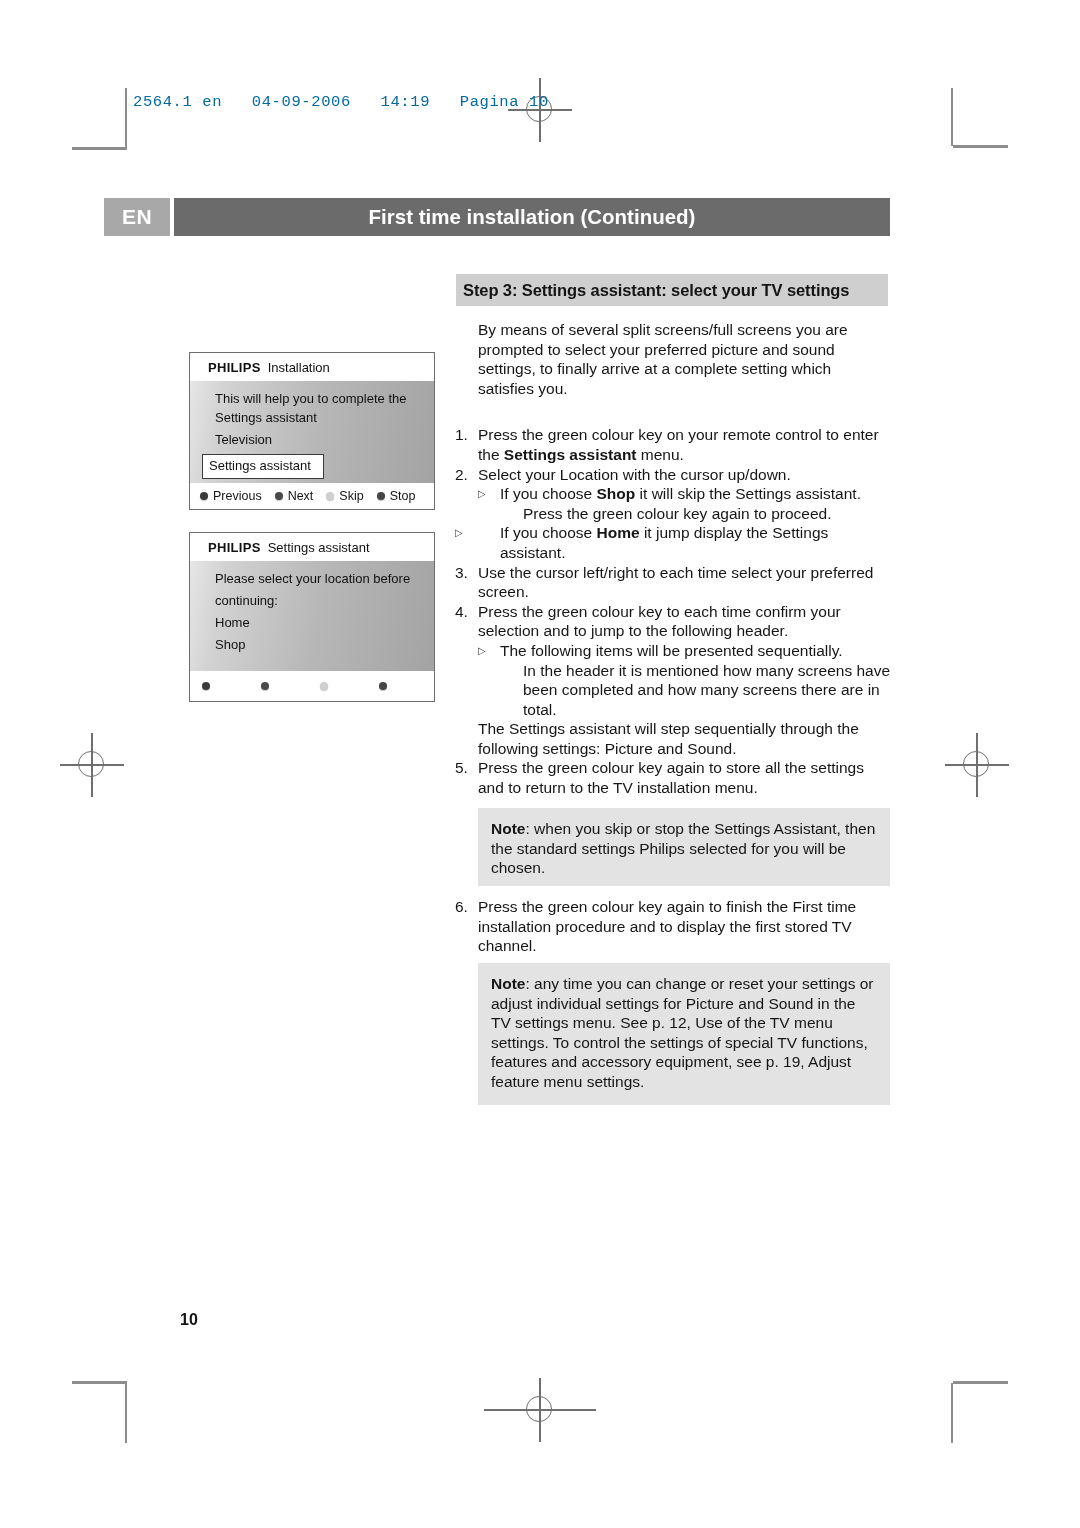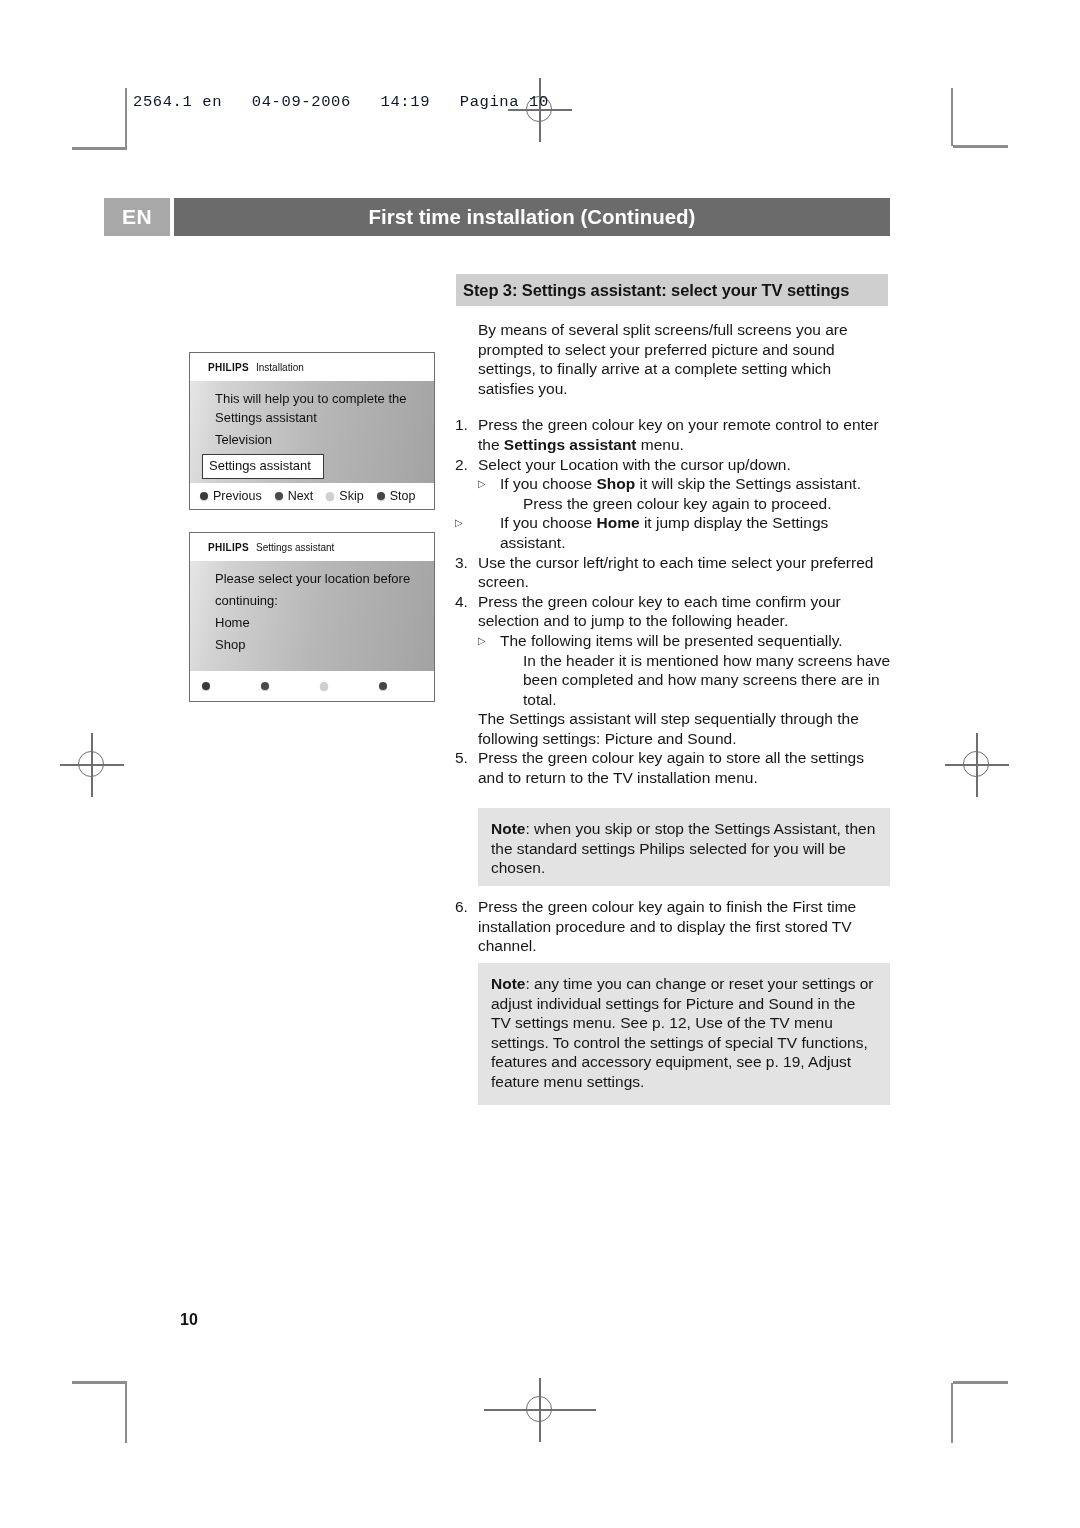--- a/index.html
+++ b/index.html
@@ -55,21 +55,21 @@
   .regmark.wide .hl { left: -24px; width: 112px; }
 
   
   .slug {
     position: absolute;
     left: 133px;
     top: 93px;
     font-family: "Liberation Mono", monospace;
     font-size: 15.5px;
     letter-spacing: 0.6px;
-    color: #0f172a;
+    color: #0369a1;
     white-space: pre;
   }
 
   
   .titleband {
     position: absolute;
     left: 104px;
     top: 198px;
     width: 710px;
     height: 38px;
@@ -134,21 +134,21 @@
   #tv-one { top: 352px; }
   #tv-two { top: 532px; }
 
   .tv-header {
     height: 28px;
     background: #ffffff;
     display: flex;
     align-items: center;
     padding-left: 18px;
     box-sizing: border-box;
-    font-size: 10px;
+    font-size: 13px;
     color: #111;
   }
   .tv-header .brand {
     font-weight: bold;
     letter-spacing: 0.3px;
     margin-right: 7px;
   }
   .tv-body {
     background: linear-gradient(100deg, #e6e6e6 0%, #d2d2d2 14%, #b7b7b7 52%, #a3a3a3 100%);
     padding: 9px 9px 10px 18px;
@@ -210,21 +210,21 @@
   .col {
     position: absolute;
     left: 455px;
     top: 320px;
     width: 436px;
     font-size: 15.5px;
     line-height: 1.265;
     color: #161616;
   }
   .para { margin: 0 0 0 23px; }
-  .para.lead { margin-bottom: 17px; }
+  .para.lead { margin-bottom: 27px; }
 
   .li {
     display: flex;
     margin-bottom: 0;
   }
   .li .num {
     width: 23px;
     flex: none;
     font-size: 15.5px;
   }

